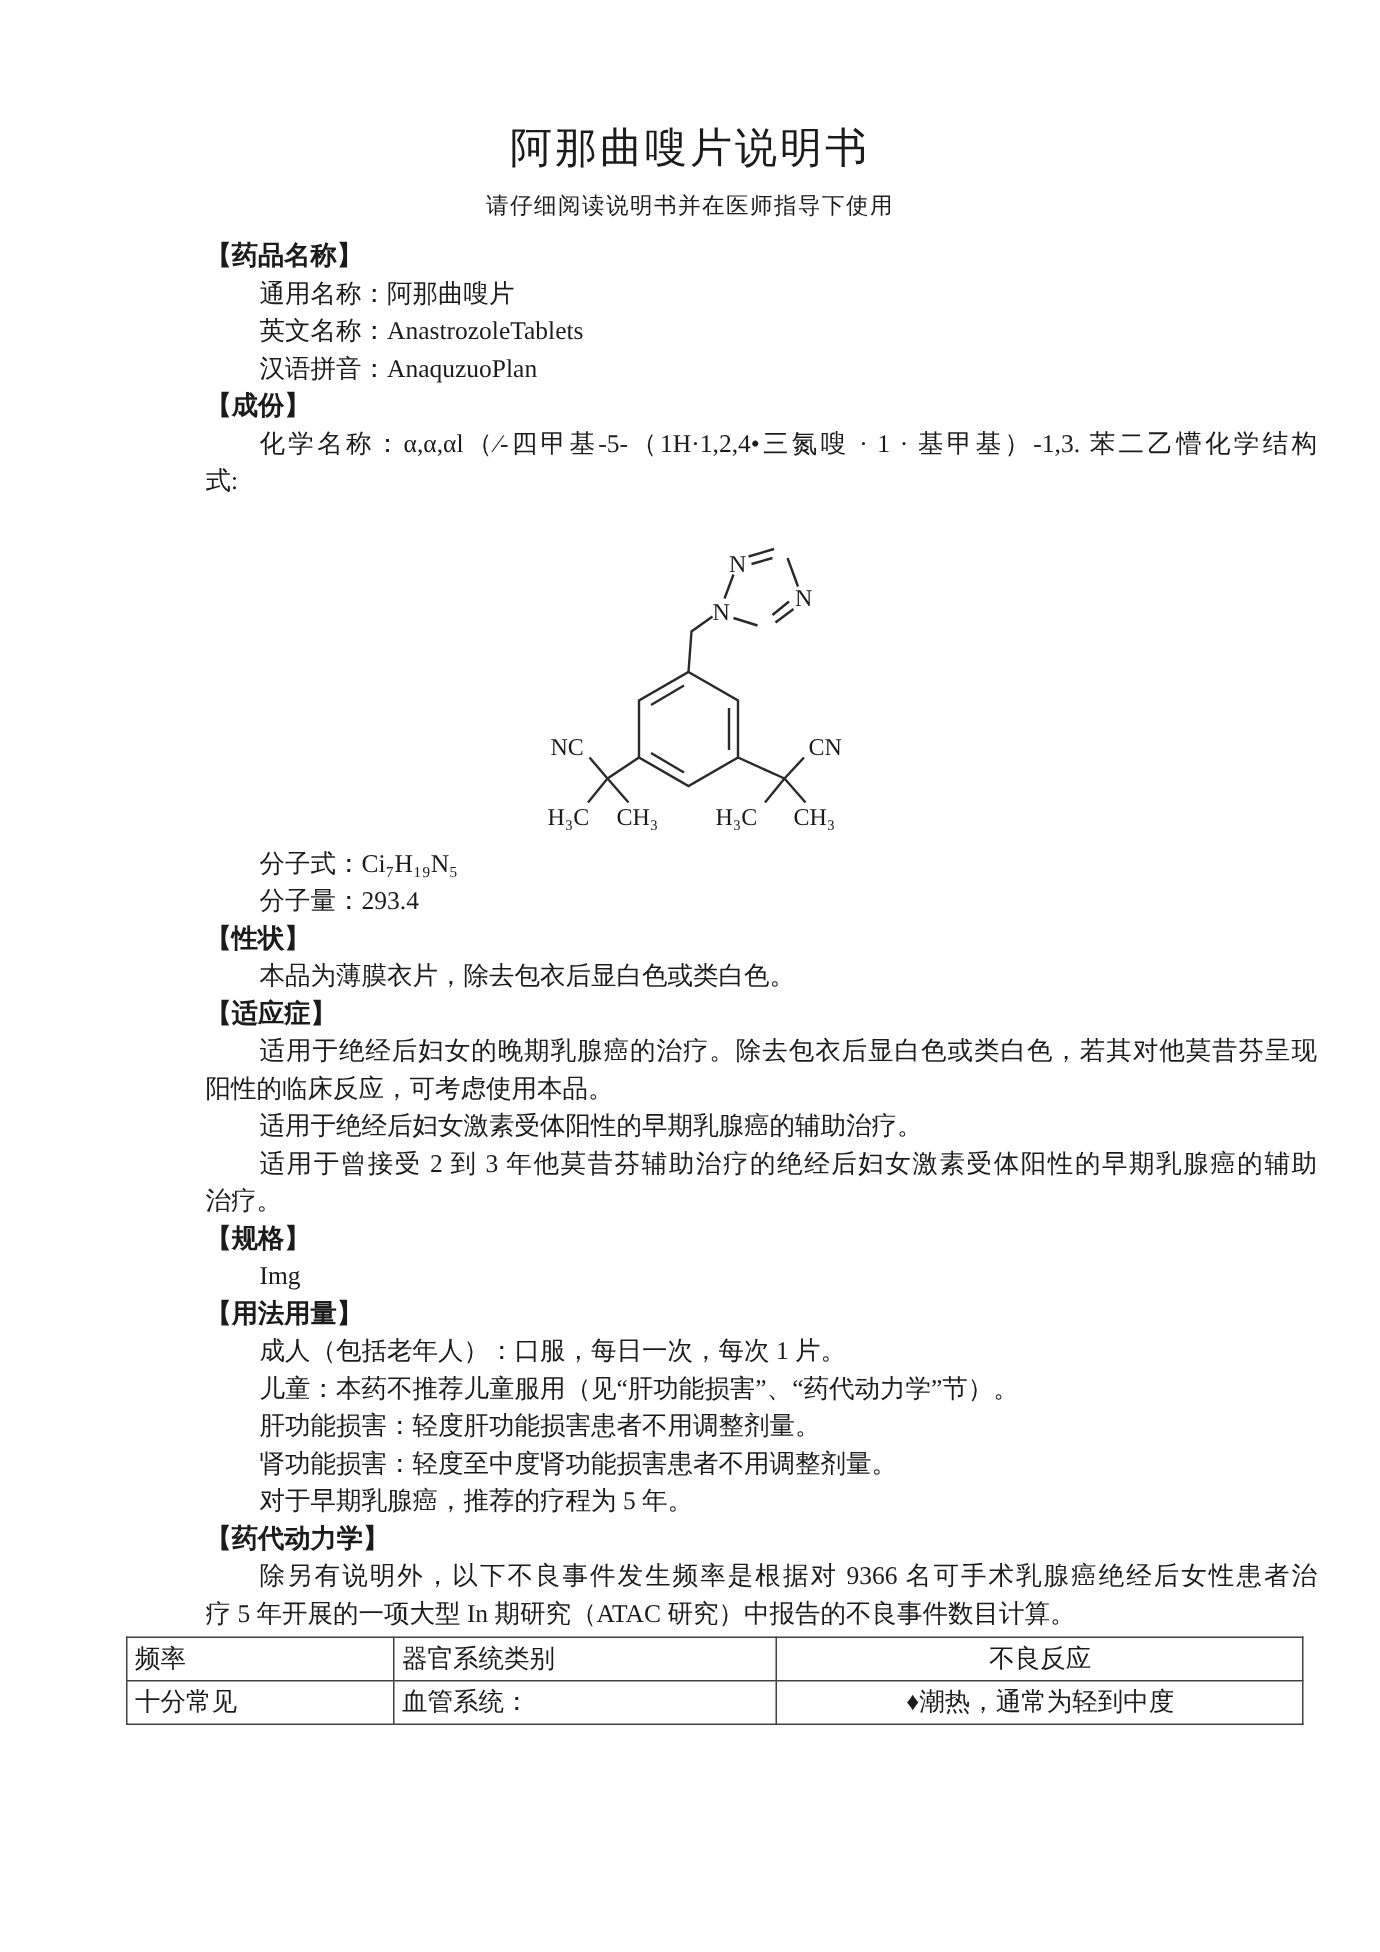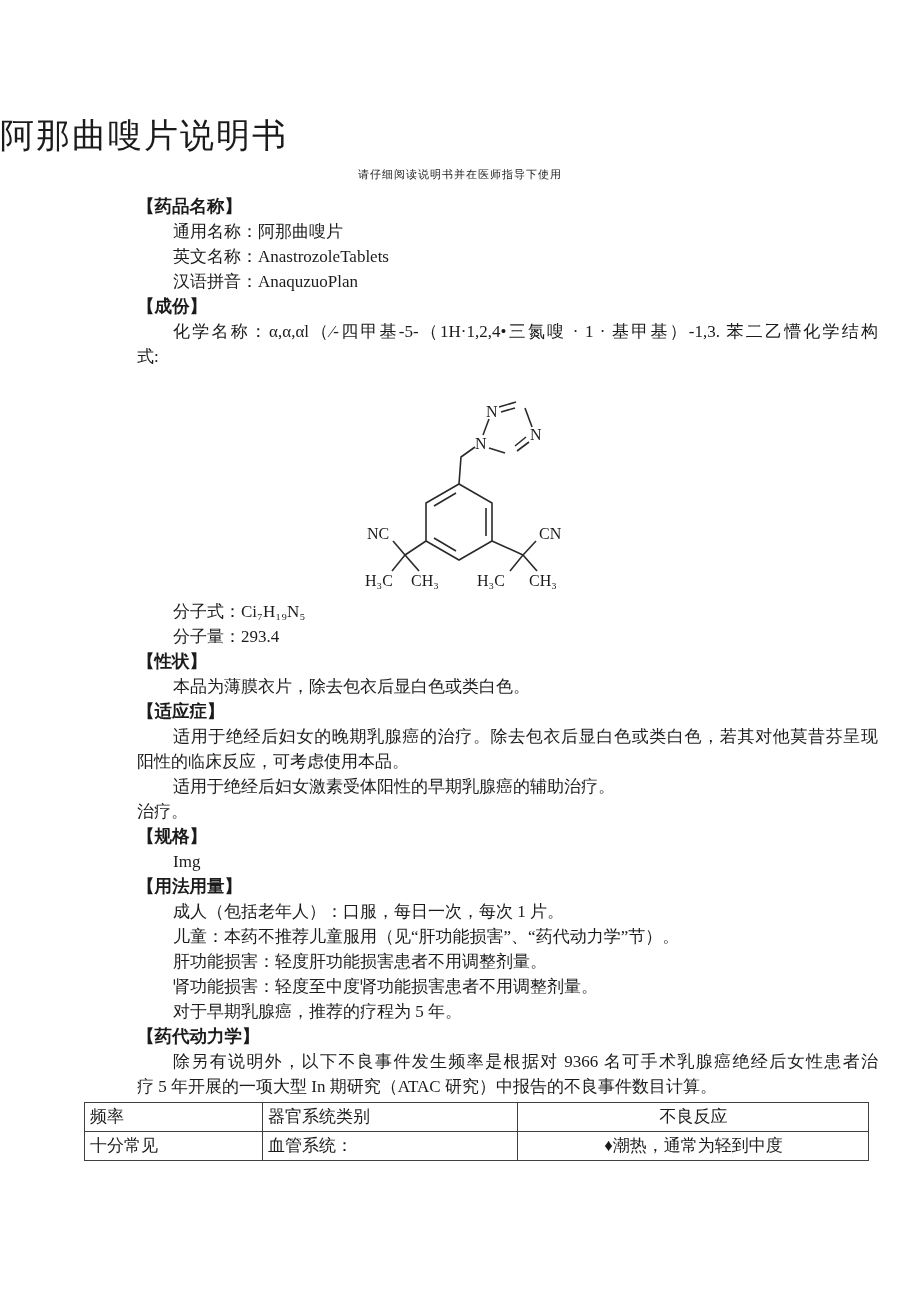--- a/index.html
+++ b/index.html
@@ -3,27 +3,27 @@
 <meta charset="utf-8">
 <style>
   html,body{margin:0;padding:0;}
   body{
     width:920px;height:1301px;background:#ffffff;overflow:hidden;
     font-family:"Liberation Serif","DejaVu Serif",serif;
     color:#1b1b1b;
   }
   .page{position:relative;width:920px;height:1301px;}
   .doc-title{
-    margin:0;padding-top:116px;text-align:left;
-    font-size:34px;line-height:40px;font-weight:normal;
+    margin:0;padding-top:80px;text-align:center;
+    font-size:28px;line-height:40px;font-weight:normal;
     letter-spacing:2px;
   }
   .doc-subtitle{
     margin-top:10px;text-align:center;
-    font-size:11px;line-height:16px;letter-spacing:1px;
+    font-size:15px;line-height:16px;letter-spacing:1px;
   }
   .content{
     margin:12px 42px 0 137px;  
     font-size:17px;line-height:25px;
   }
   .sec-header{font-weight:bold;font-size:17.5px;}
   .line{white-space:nowrap;}
   .indent{padding-left:36px;}
   .fill{text-align:justify;text-align-last:justify;white-space:normal;}
   .structure-wrap{margin:18px 0 4px 212px;width:236px;height:208px;}
@@ -108,20 +108,21 @@
     <div class="line indent">分子式：Ci₇H₁₉N₅</div>
     <div class="line indent">分子量：293.4</div>
 
     <div class="sec-header">【性状】</div>
     <div class="line indent">本品为薄膜衣片，除去包衣后显白色或类白色。</div>
 
     <div class="sec-header">【适应症】</div>
     <div class="line indent fill">适用于绝经后妇女的晚期乳腺癌的治疗。除去包衣后显白色或类白色，若其对他莫昔芬呈现</div>
     <div class="line">阳性的临床反应，可考虑使用本品。</div>
     <div class="line indent">适用于绝经后妇女激素受体阳性的早期乳腺癌的辅助治疗。</div>
+    <div class="line indent fill">适用于曾接受 2 到 3 年他莫昔芬辅助治疗的绝经后妇女激素受体阳性的早期乳腺癌的辅助</div>
     <div class="line">治疗。</div>
 
     <div class="sec-header">【规格】</div>
     <div class="line indent">Img</div>
 
     <div class="sec-header">【用法用量】</div>
     <div class="line indent">成人（包括老年人）：口服，每日一次，每次 1 片。</div>
     <div class="line indent">儿童：本药不推荐儿童服用（见“肝功能损害”、“药代动力学”节）。</div>
     <div class="line indent">肝功能损害：轻度肝功能损害患者不用调整剂量。</div>
     <div class="line indent">肾功能损害：轻度至中度肾功能损害患者不用调整剂量。</div>

